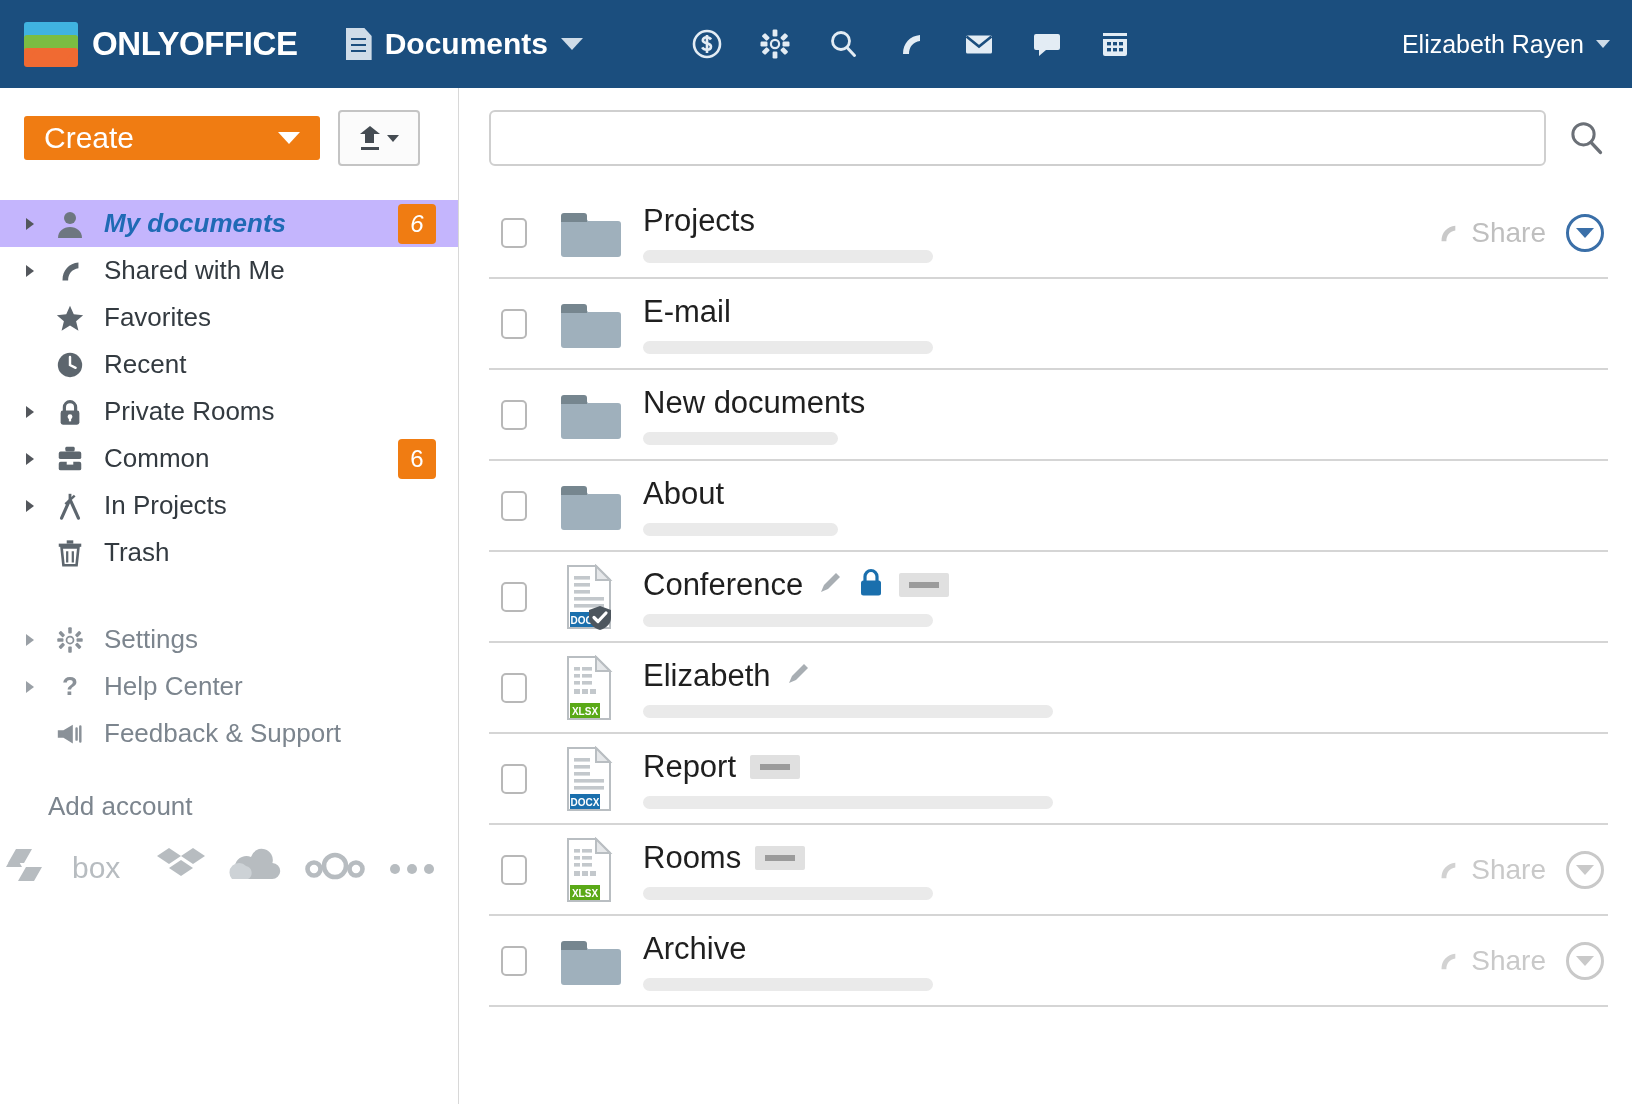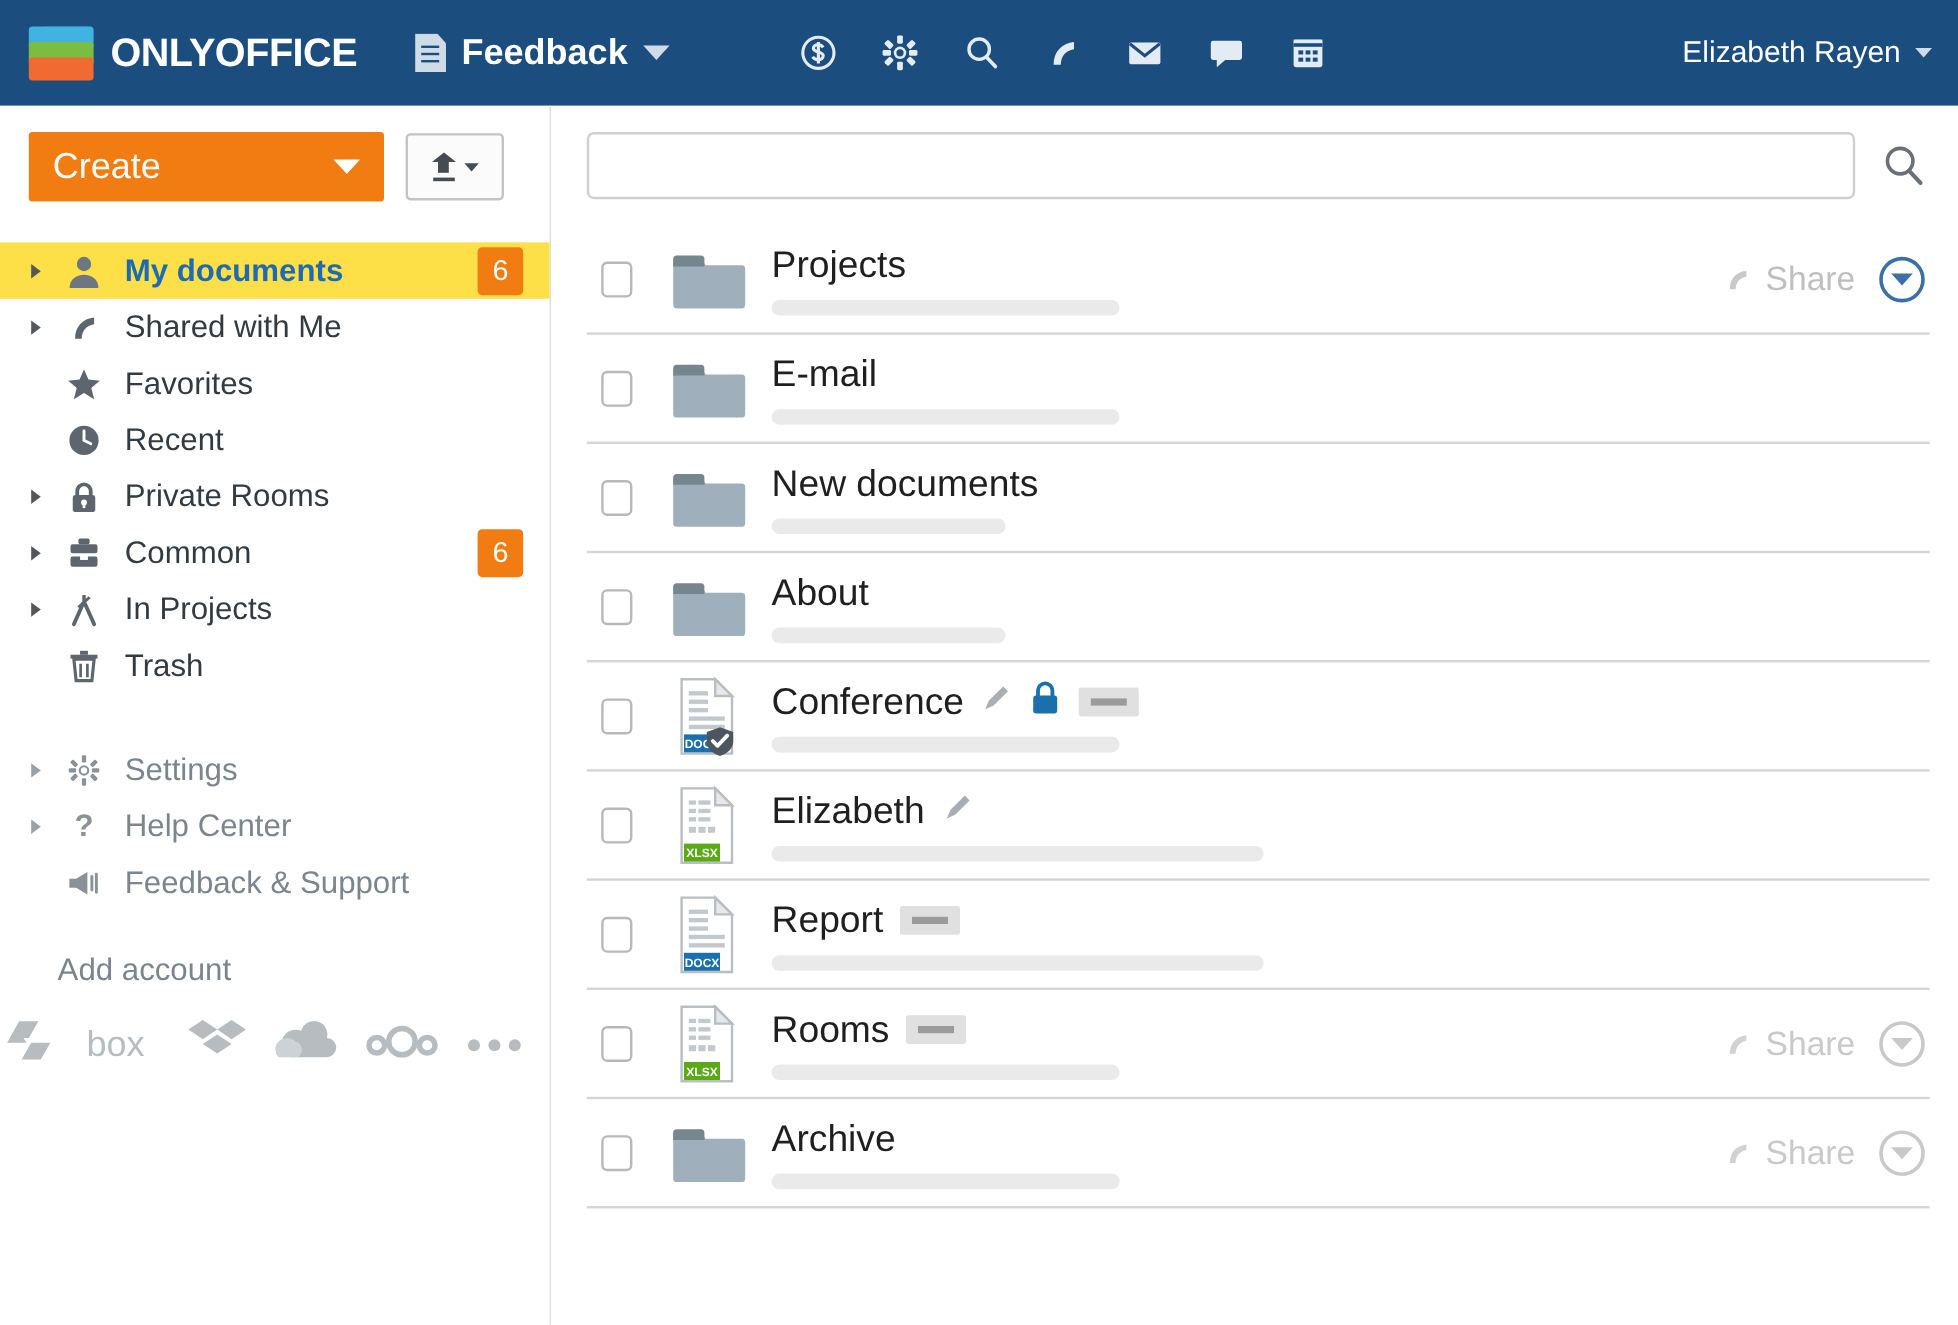--- a/index.html
+++ b/index.html
@@ -85,21 +85,21 @@
     border-right: 1px solid #d8d8d8;
     padding: 22px 0 0 0;
     position: relative;
     flex: 0 0 459px;
   }
   .create-row {
     display: flex; align-items: center; gap: 18px;
     padding: 0 24px;
   }
   .btn-create {
-    width: 296px; height: 58px;
+    width: 296px; height: 44px;
     background: #f07c12;
     border-radius: 3px;
     color: #ffffff;
     font-size: 30px;
     display: flex; align-items: center;
     padding: 0 20px;
     position: relative;
     cursor: pointer;
   }
   .btn-create .cr-caret {
@@ -143,21 +143,21 @@
   }
 
   .nav { margin-top: 34px; }
   .nav-item {
     height: 47px;
     display: flex; align-items: center;
     padding: 0 22px 0 26px;
     cursor: pointer;
     position: relative;
   }
-  .nav-item.active { background: #fde047; }
+  .nav-item.active { background: #c4b5fd; font-style: italic; }
   .nav-arrow {
     width: 16px; flex: 0 0 16px;
     display: flex; align-items: center;
   }
   .nav-arrow i {
     width: 0; height: 0;
     border-top: 6px solid transparent;
     border-bottom: 6px solid transparent;
     border-left: 8px solid #53575c;
     display: block;
@@ -293,21 +293,21 @@
         </div>
       <div class="lay lay3">
           <div class="lay-shape" style="background:#f06a32"></div>
         </div>
     </div>
     <div class="brand-name">ONLYOFFICE</div>
   </div>
 
   <div class="module">
     <span class="doc-glyph"></span>
-    <span class="module-title">Feedback</span>
+    <span class="module-title">Documents</span>
     <span class="caret-down"></span>
   </div>
 
   <div class="header-icons">
     <span class="hicon">
       <svg width="32" height="32" viewBox="0 0 32 32">
           <circle cx="16" cy="16" r="13" fill="none" stroke="#e3ecf4" stroke-width="2.6"></circle>
           <path d="M16 7 L16 25" stroke="#e3ecf4" stroke-width="2.6"></path>
           <path d="M20 11.5c-1-1.6-2.6-2.2-4.3-2.2-2.2 0-3.9 1.2-3.9 3 0 4 8.2 2 8.2 6.2 0 2-1.9 3.2-4.2 3.2-2 0-3.7-.8-4.6-2.4" fill="none" stroke="#e3ecf4" stroke-width="2.6"></path>
         </svg>

